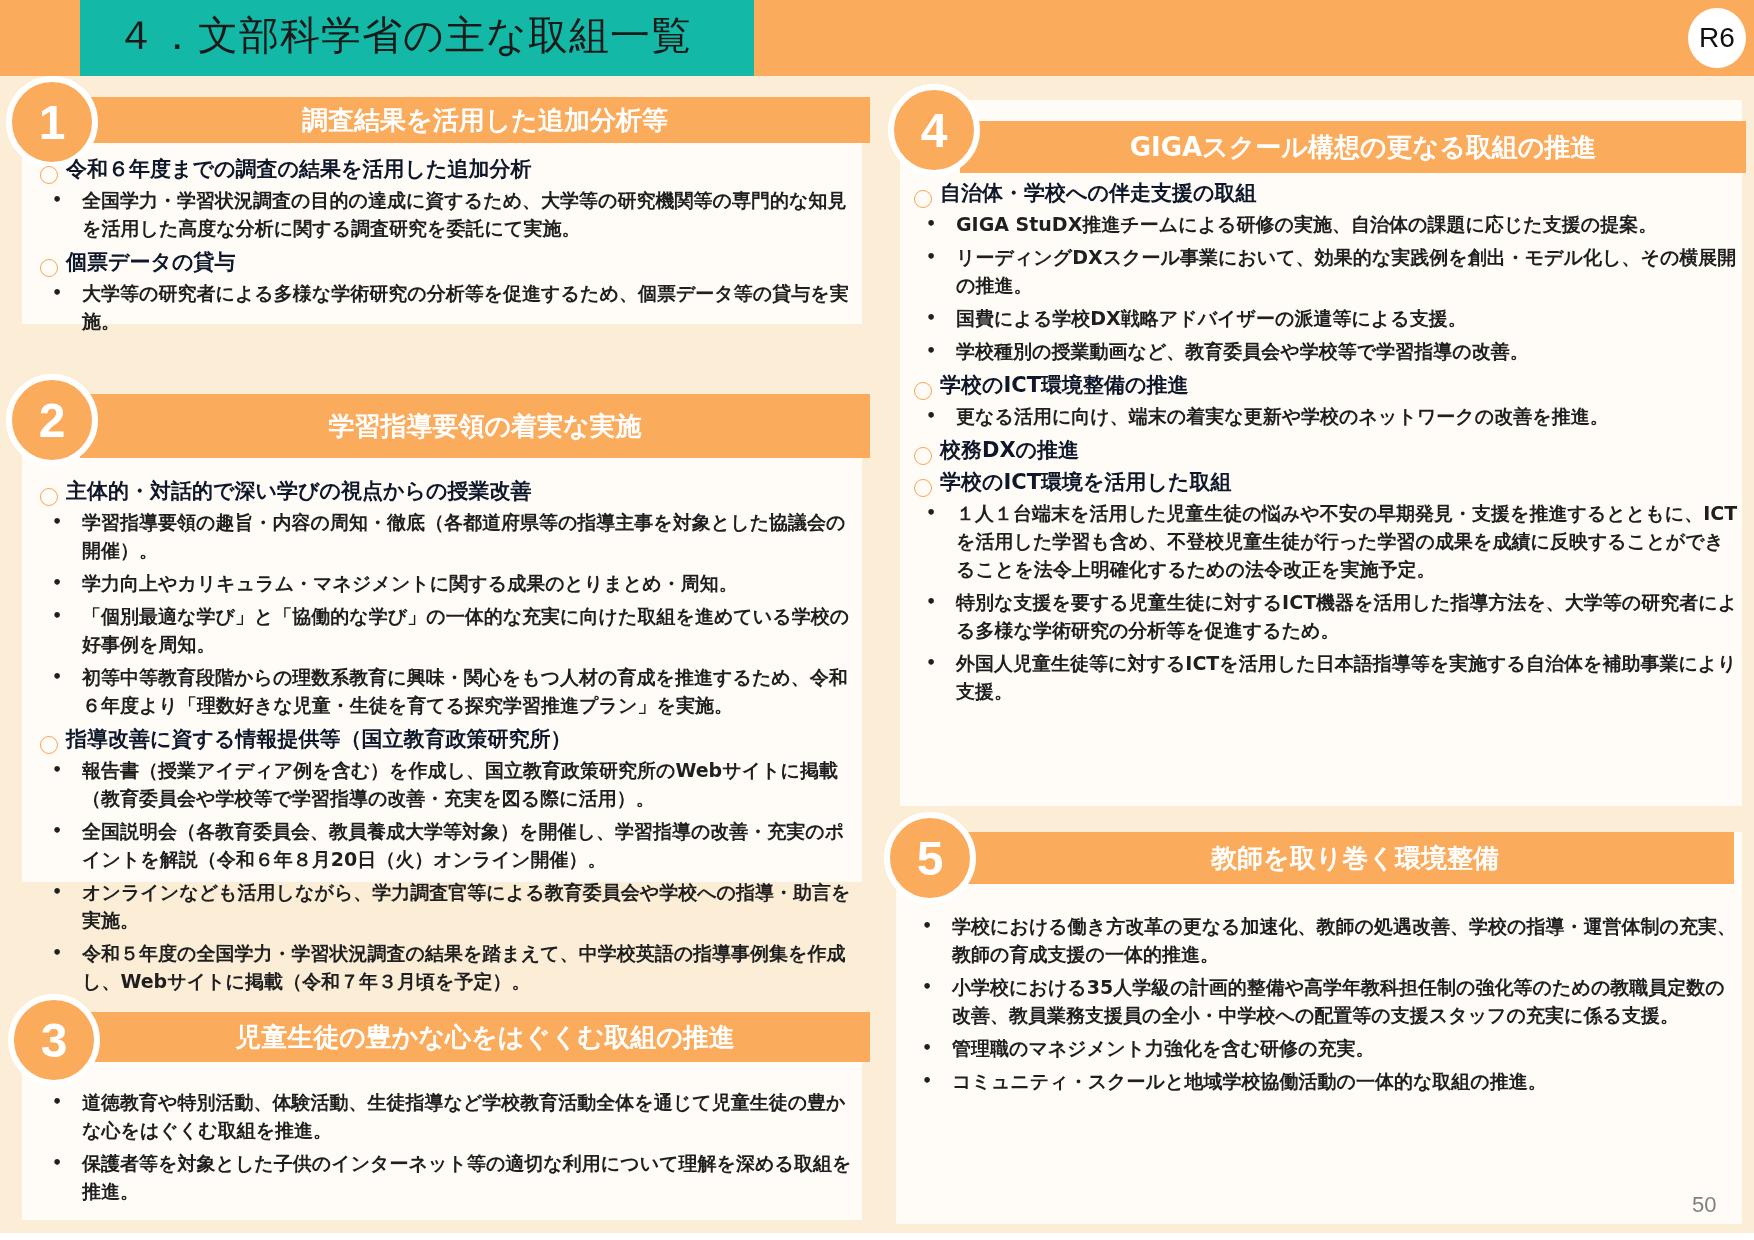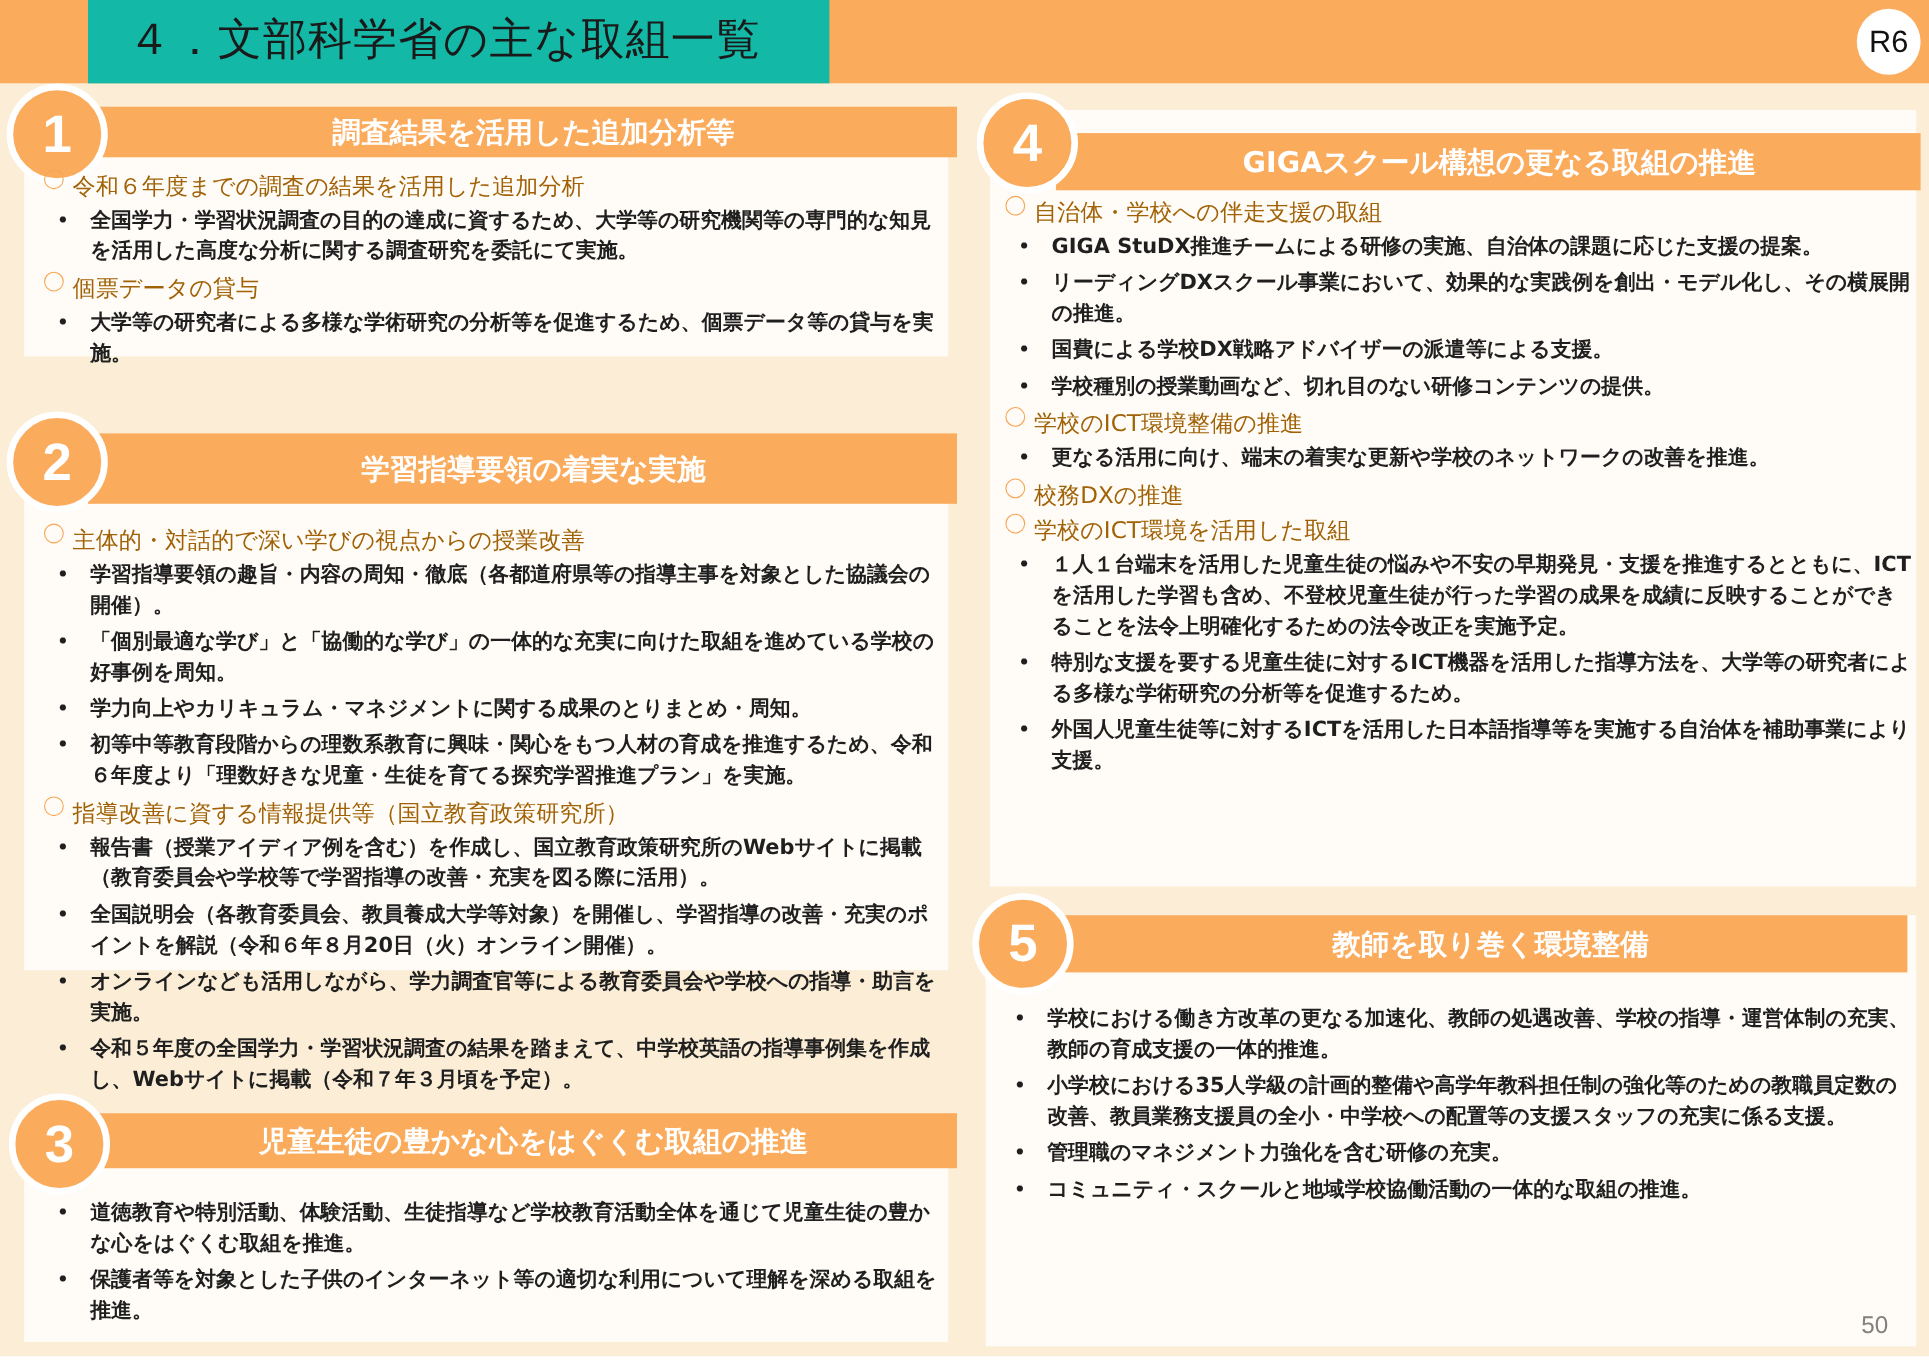--- a/index.html
+++ b/index.html
@@ -11,21 +11,21 @@
   .title { position: absolute; left: 36px; top: 8px; font-size: 40px; font-weight: normal; color: #1a1a1a; letter-spacing: 1px; white-space: nowrap; }
   .badge { position: absolute; left: 1688px; top: 8px; width: 58px; height: 60px; border-radius: 50%; background: #fff; color: #111; font-size: 28px; display: flex; align-items: center; justify-content: center; font-family: Liberation Sans, sans-serif; }
 
   .cream { position: absolute; left: 0; top: 76px; width: 1754px; height: 1157px; background: #FBEDD6; }
 
   .panel { position: absolute; background: #FFFCF7; }
   .hdr { position: absolute; background: #FBAB5C; color: #fff; font-weight: bold; font-size: 26px; display: flex; align-items: center; justify-content: center; white-space: nowrap; }
   .circle { position: absolute; width: 92px; height: 92px; border-radius: 50%; background: #FBAB5C; border: 6px solid #fff; color: #fff; font-weight: bold; font-size: 48px; display: flex; align-items: center; justify-content: center; font-family: "Liberation Sans", sans-serif; }
 
   .content { position: absolute; }
-  .sub { color: #a16207; font-weight: normal; font-size: 21px; line-height: 30px; margin-top: 2px; white-space: nowrap; display: flex; align-items: flex-start; }
+  .sub { color: #0f172a; font-weight: bold; font-size: 21px; line-height: 30px; margin-top: 2px; white-space: nowrap; display: flex; align-items: flex-end; }
   .sub .ring { display: inline-block; width: 18px; height: 18px; border: 1.5px solid #F7A553; border-radius: 50%; margin-right: 8px; margin-left: 2px; flex: none; }
   ul.bl { list-style: none; }
   ul.bl li { position: relative; padding-left: 44px; font-size: 19px; line-height: 28px; margin: 2px 0 5px 0; color: #1f1f1f; font-weight: bold; }
   ul.bl li::before { content: "•"; position: absolute; left: 14px; top: 0; font-size: 16px; }
 
   .pagenum { position: absolute; left: 1692px; top: 1192px; font-size: 22px; color: #808080; font-family: "Liberation Sans", sans-serif; }
 </style>
 </head>
 <body>
 
@@ -65,22 +65,22 @@
   <span>学習指導要領の着実な実施</span>
 </div>
 <div class="circle" style="left:6px; top:374px;">2</div>
 <div class="content" style="left:38px; top:474px; width:818px;">
   <div class="sub">
       <span class="ring"></span>
       <span>主体的・対話的で深い学びの視点からの授業改善</span>
     </div>
   <ul class="bl">
     <li>学習指導要領の趣旨・内容の周知・徹底（各都道府県等の指導主事を対象とした協議会の開催）。</li>
+    <li>学力向上やカリキュラム・マネジメントに関する成果のとりまとめ・周知。</li>
     <li>「個別最適な学び」と「協働的な学び」の一体的な充実に向けた取組を進めている学校の好事例を周知。</li>
-    <li>学力向上やカリキュラム・マネジメントに関する成果のとりまとめ・周知。</li>
     <li>初等中等教育段階からの理数系教育に興味・関心をもつ人材の育成を推進するため、令和６年度より「理数好きな児童・生徒を育てる探究学習推進プラン」を実施。</li>
   </ul>
   <div class="sub">
       <span class="ring"></span>
       <span>指導改善に資する情報提供等（国立教育政策研究所）</span>
     </div>
   <ul class="bl">
     <li>報告書（授業アイディア例を含む）を作成し、国立教育政策研究所のWebサイトに掲載（教育委員会や学校等で学習指導の改善・充実を図る際に活用）。</li>
     <li>全国説明会（各教育委員会、教員養成大学等対象）を開催し、学習指導の改善・充実のポイントを解説（令和６年８月20日（火）オンライン開催）。</li>
     <li>オンラインなども活用しながら、学力調査官等による教育委員会や学校への指導・助言を実施。</li>
@@ -107,21 +107,21 @@
 <div class="circle" style="left:888px; top:84px;">4</div>
 <div class="content" style="left:912px; top:176px; width:826px;">
   <div class="sub">
       <span class="ring"></span>
       <span>自治体・学校への伴走支援の取組</span>
     </div>
   <ul class="bl">
     <li>GIGA StuDX推進チームによる研修の実施、自治体の課題に応じた支援の提案。</li>
     <li>リーディングDXスクール事業において、効果的な実践例を創出・モデル化し、その横展開の推進。</li>
     <li>国費による学校DX戦略アドバイザーの派遣等による支援。</li>
-    <li>学校種別の授業動画など、切れ目のない研修コンテンツの提供。</li>
+    <li>学校種別の授業動画など、教育委員会や学校等で学習指導の改善。</li>
   </ul>
   <div class="sub">
       <span class="ring"></span>
       <span>学校のICT環境整備の推進</span>
     </div>
   <ul class="bl">
     <li>更なる活用に向け、端末の着実な更新や学校のネットワークの改善を推進。</li>
   </ul>
   <div class="sub">
       <span class="ring"></span>

